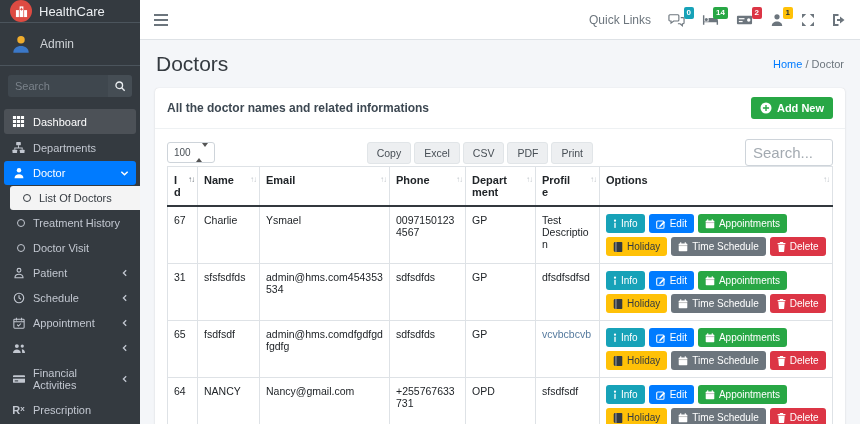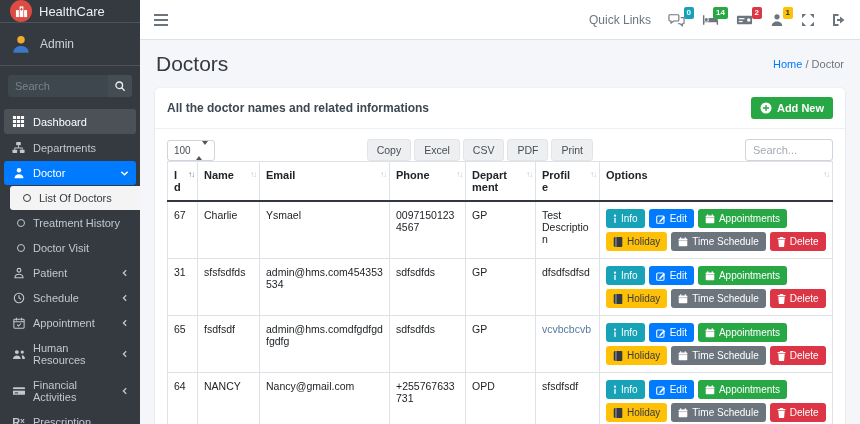--- a/index.html
+++ b/index.html
@@ -51,21 +51,21 @@
   .card-header { display:flex; justify-content:space-between; align-items:center; padding:9px 12px; border-bottom:1px solid #eef1f3; }
   .card-title { font-size:12px; font-weight:bold; color:#3d4852; }
   .btn-add { background:#28a745; color:#fff; border:0; border-radius:3px; padding:5px 9px; font-size:11px; font-weight:600; display:flex; align-items:center; gap:5px; cursor:pointer; }
   .card-body { padding:10px 12px 0; }
   .controls { display:flex; align-items:center; }
   .length-select { border:1px solid #ced4da; border-radius:3px; padding:4px 6px; font-size:10px; color:#495057; background:#fff; display:flex; align-items:center; gap:5px; cursor:pointer; }
   .caret-up { width:0; height:0; border-left:3px solid transparent; border-right:3px solid transparent; border-bottom:4px solid #555; margin-bottom:1px; }
   .caret-down { width:0; height:0; border-left:3px solid transparent; border-right:3px solid transparent; border-top:4px solid #555; }
   .export-group { flex:1; display:flex; justify-content:center; gap:3px; }
   .btn-export { background:#edeff1; border:1px solid #e1e5e8; border-radius:3px; padding:4px 9px; font-size:10.5px; color:#484f56; cursor:pointer; }
-  .table-search input { border:1px solid #ced4da; border-radius:3px; padding:4px 7px; font-size:11px; width:88px; color:#495057; outline:none; }
+  .table-search input { border:1px solid #ced4da; border-radius:3px; padding:4px 7px; font-size:15px; width:88px; color:#495057; outline:none; }
   .table-search input::placeholder { color:#a3aab1; }
   
   table { width:100%; border-collapse:collapse; table-layout:fixed; font-size:10.5px; color:#212529; }
   th, td { border:1px solid #dee2e6; padding:7px 6px; text-align:left; vertical-align:top; overflow-wrap:anywhere; }
   thead th { font-size:11px; font-weight:bold; color:#212529; border-bottom:2px solid #32383e; position:relative; padding-right:23px; cursor:pointer; }
   .sort { position:absolute; right:3px; top:8px; font-size:8px; letter-spacing:-1px; color:#c3c8cd; }
   th.sorted .sort { color:#6c757d; }
   .profile-link { color:#557a9e; }
   .actions { display:flex; flex-wrap:wrap; gap:4px; }
   .btn-action { display:inline-flex; align-items:center; gap:4px; border:0; border-radius:3px; padding:4px 7px; font-size:10px; color:#fff; white-space:nowrap; cursor:pointer; font-family:inherit; }
@@ -204,21 +204,20 @@
     </div>
     <div class="nav-item">
       <span class="nav-icon">
         <svg width="14" height="12" viewBox="0 0 16 14" fill="currentColor">
             <circle cx="5.5" cy="4.8" r="2.3"></circle>
             <path d="M1 12.8c0-2.6 2-4 4.5-4s4.5 1.4 4.5 4z"></path>
             <circle cx="11.8" cy="4.8" r="1.9"></circle>
             <path d="M11.3 8.4c2.1.2 3.7 1.5 3.7 4.4h-3.2z"></path>
           </svg>
       </span>
-      <span>Human Resources</span>
       <span class="chev">
         <svg width="8" height="8" viewBox="0 0 10 10" fill="none" stroke="currentColor" stroke-width="1.6">
             <path d="M6.5 1.5L3 5l3.5 3.5"></path>
           </svg>
       </span>
     </div>
     <div class="nav-item">
       <span class="nav-icon">
         <svg width="14" height="12" viewBox="0 0 16 14" fill="currentColor">
             <rect x="1" y="2.5" width="14" height="9" rx="1"></rect>

